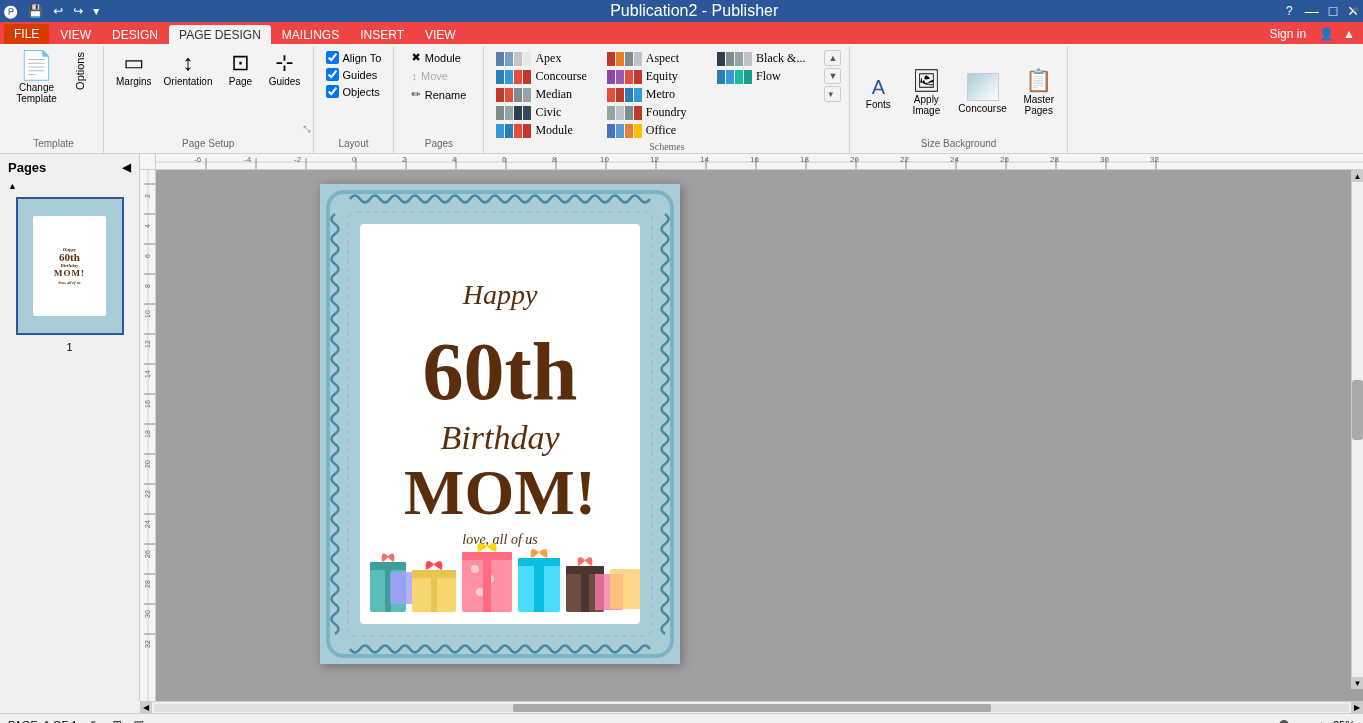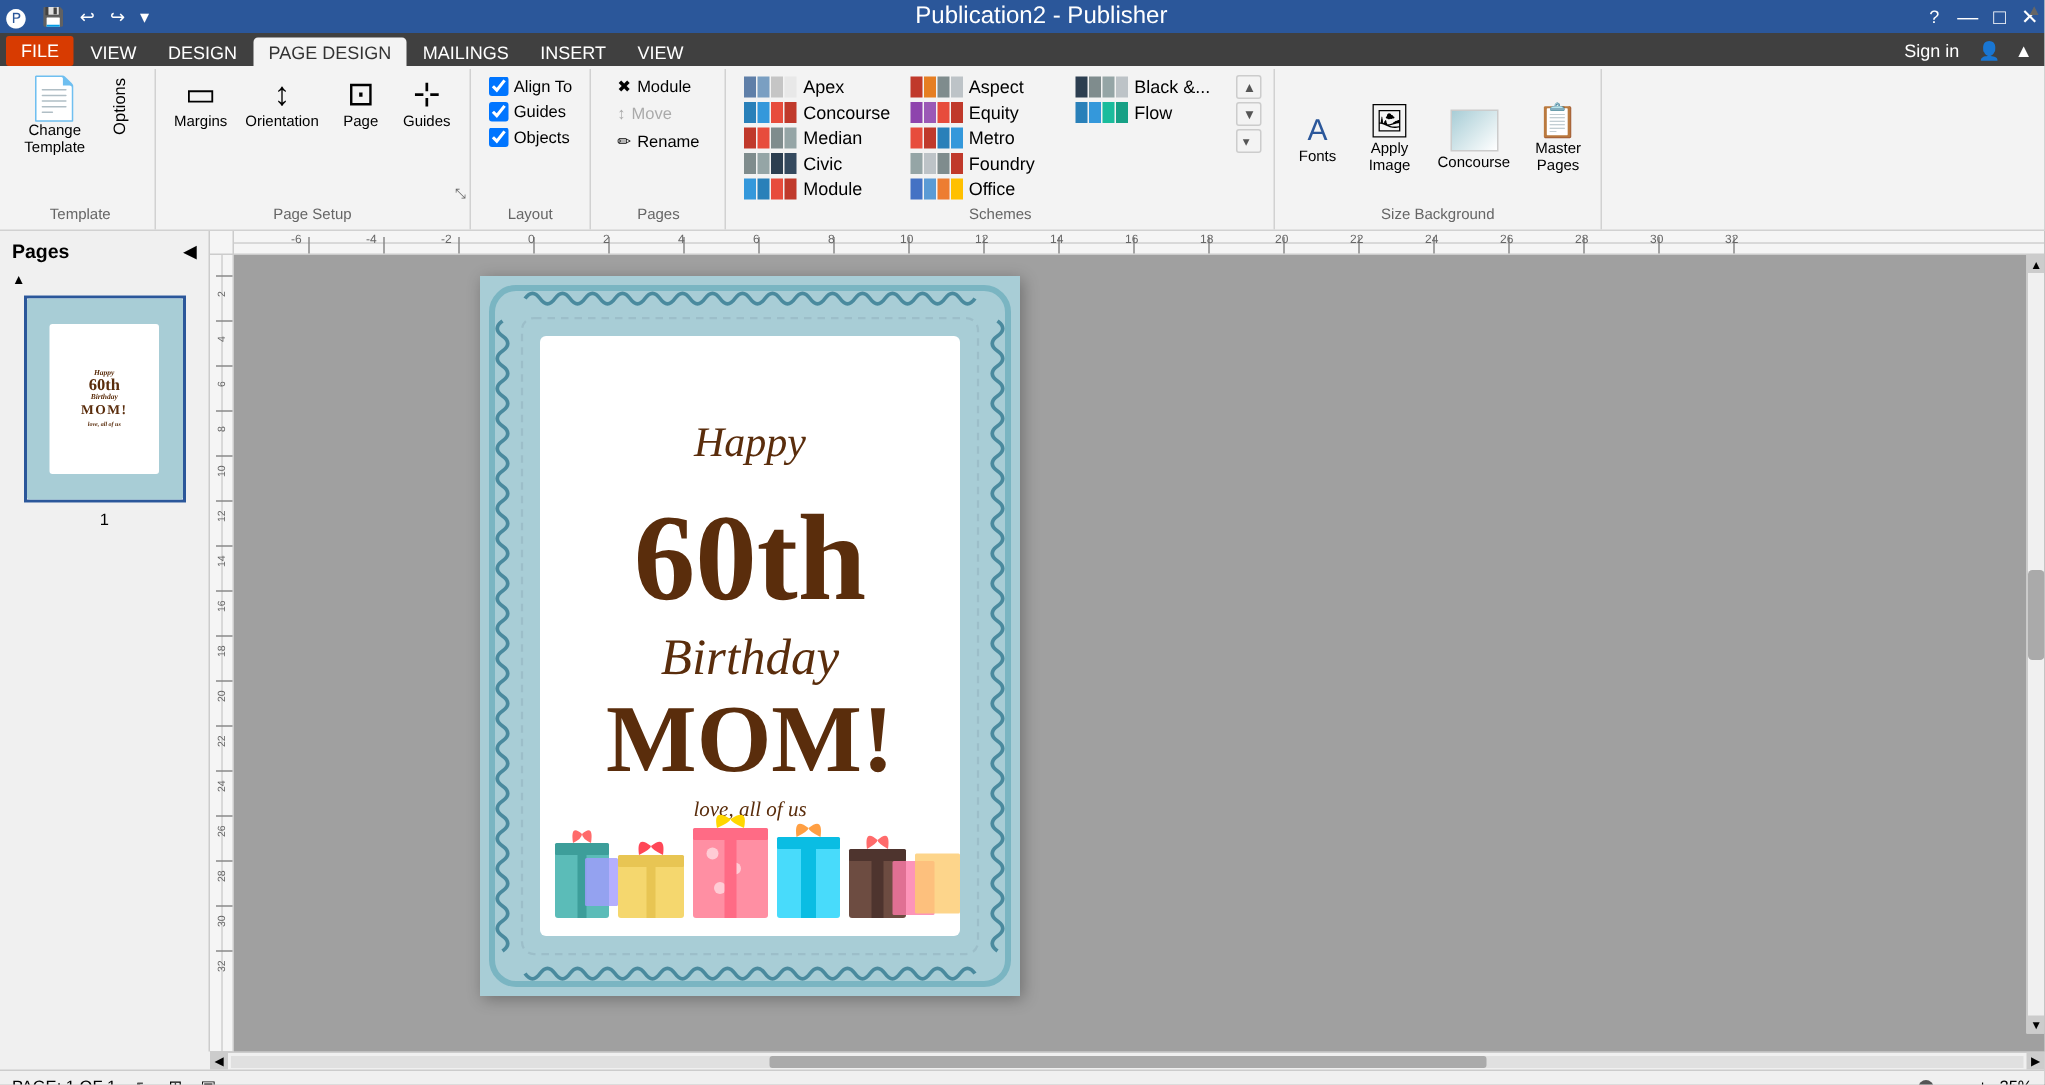--- a/index.html
+++ b/index.html
@@ -210,21 +210,21 @@
       background: #2b579a;
       display: flex;
       align-items: center;
       padding: 0 4px;
       gap: 4px;
     }
     .qa-btn { color: white; font-size: 12px; cursor: pointer; padding: 1px 3px; }
 
     .ribbon-tabs {
       display: flex;
-      background: #404040;
+      background: #ef4444;
       height: 22px;
       align-items: flex-end;
       padding: 0 4px;
       gap: 1px;
     }
     .ribbon-tab {
       padding: 3px 10px 2px;
       font-size: 12px;
       cursor: pointer;
       border-radius: 3px 3px 0 0;
@@ -393,21 +393,21 @@
           </div>
           <div class="ribbon-btn-small">
             <span>✏</span>
             <span>Rename</span>
           </div>
         </div>
       </div>
       <div class="ribbon-group-label">Pages</div>
     </div>
 
-    <div class="ribbon-group" style="min-width:360px; position:relative;">
+    <div class="ribbon-group" style="min-width:360px; position:relative;font-family:Liberation Serif, serif;">
       <div class="ribbon-group-content" style="flex-wrap:nowrap; gap:0;">
         <div style="display:grid; grid-template-columns: repeat(3,1fr); gap:1px; width:330px;">
 
           <div class="scheme-row">
             <div class="scheme-swatch">
               <div class="swatch-box" style="background:#5f7fa8;"></div>
               <div class="swatch-box" style="background:#7a9fc2;"></div>
               <div class="swatch-box" style="background:#c5c5c5;"></div>
               <div class="swatch-box" style="background:#e8e8e8;"></div>
             </div>

